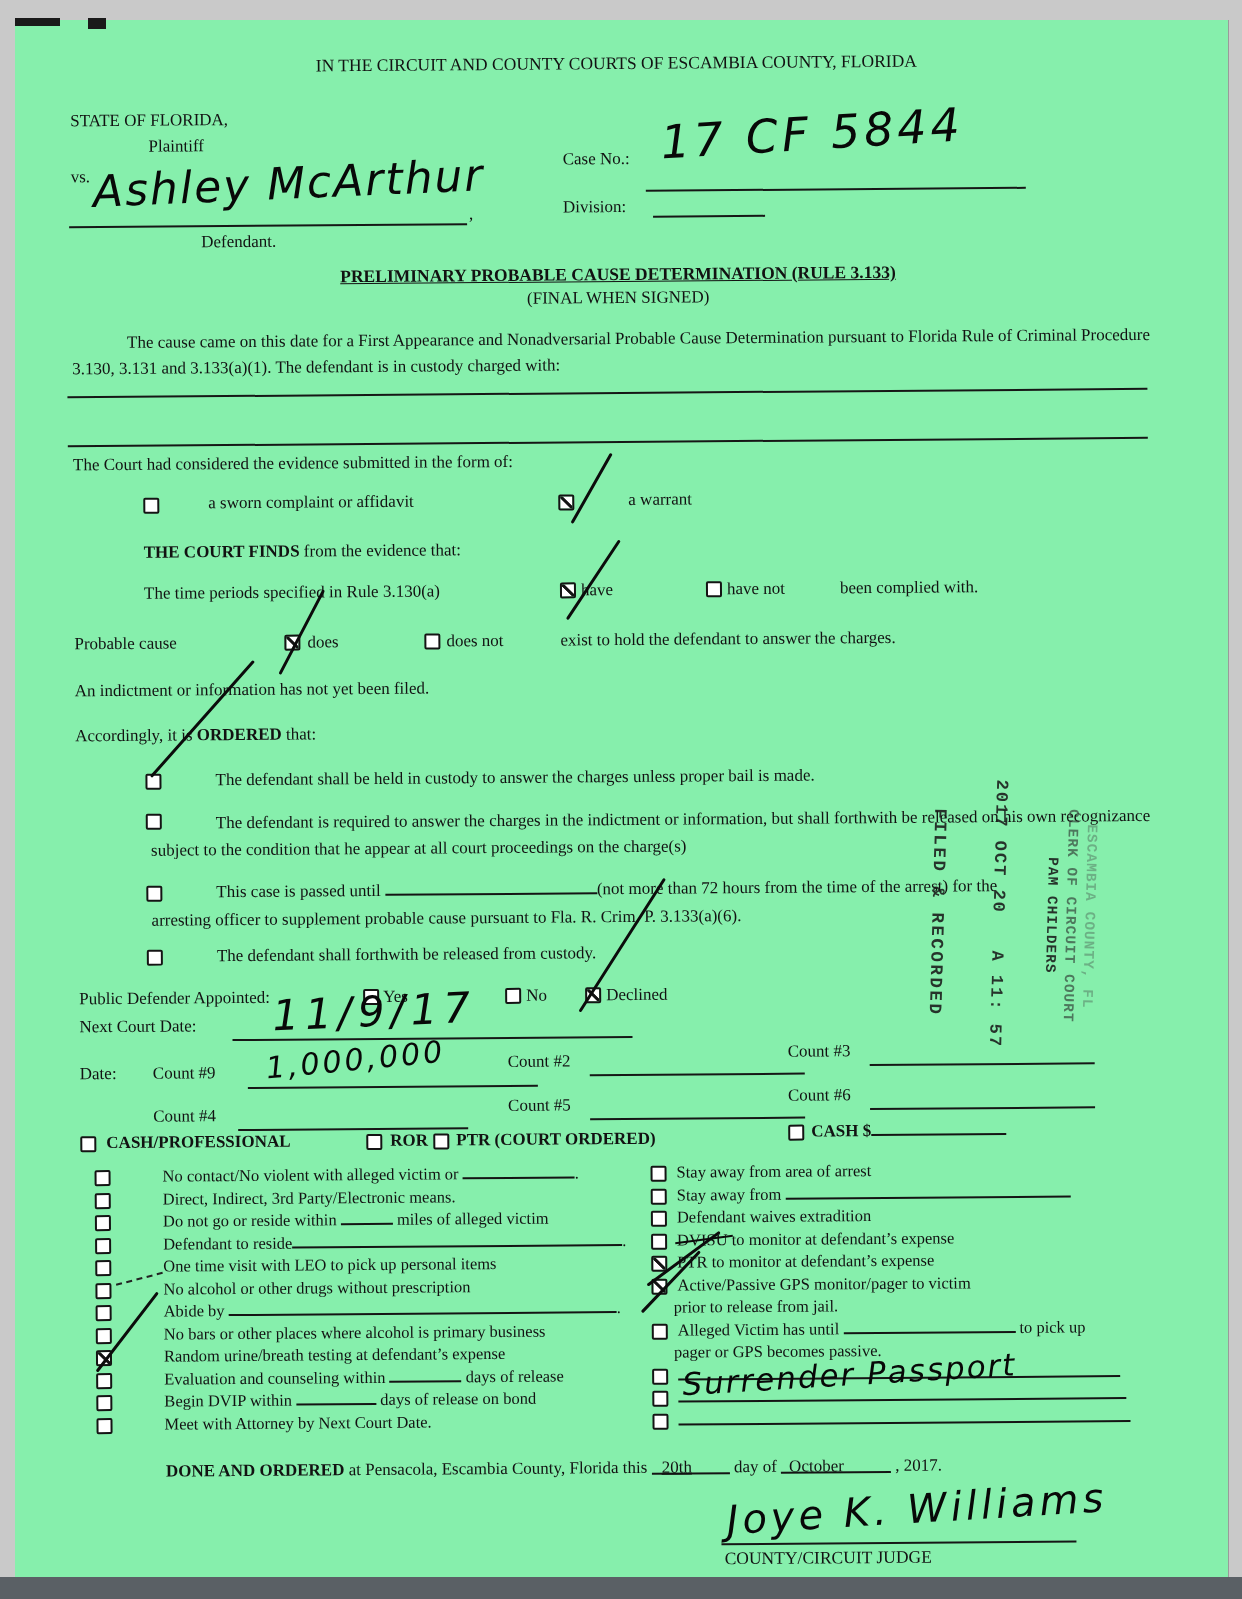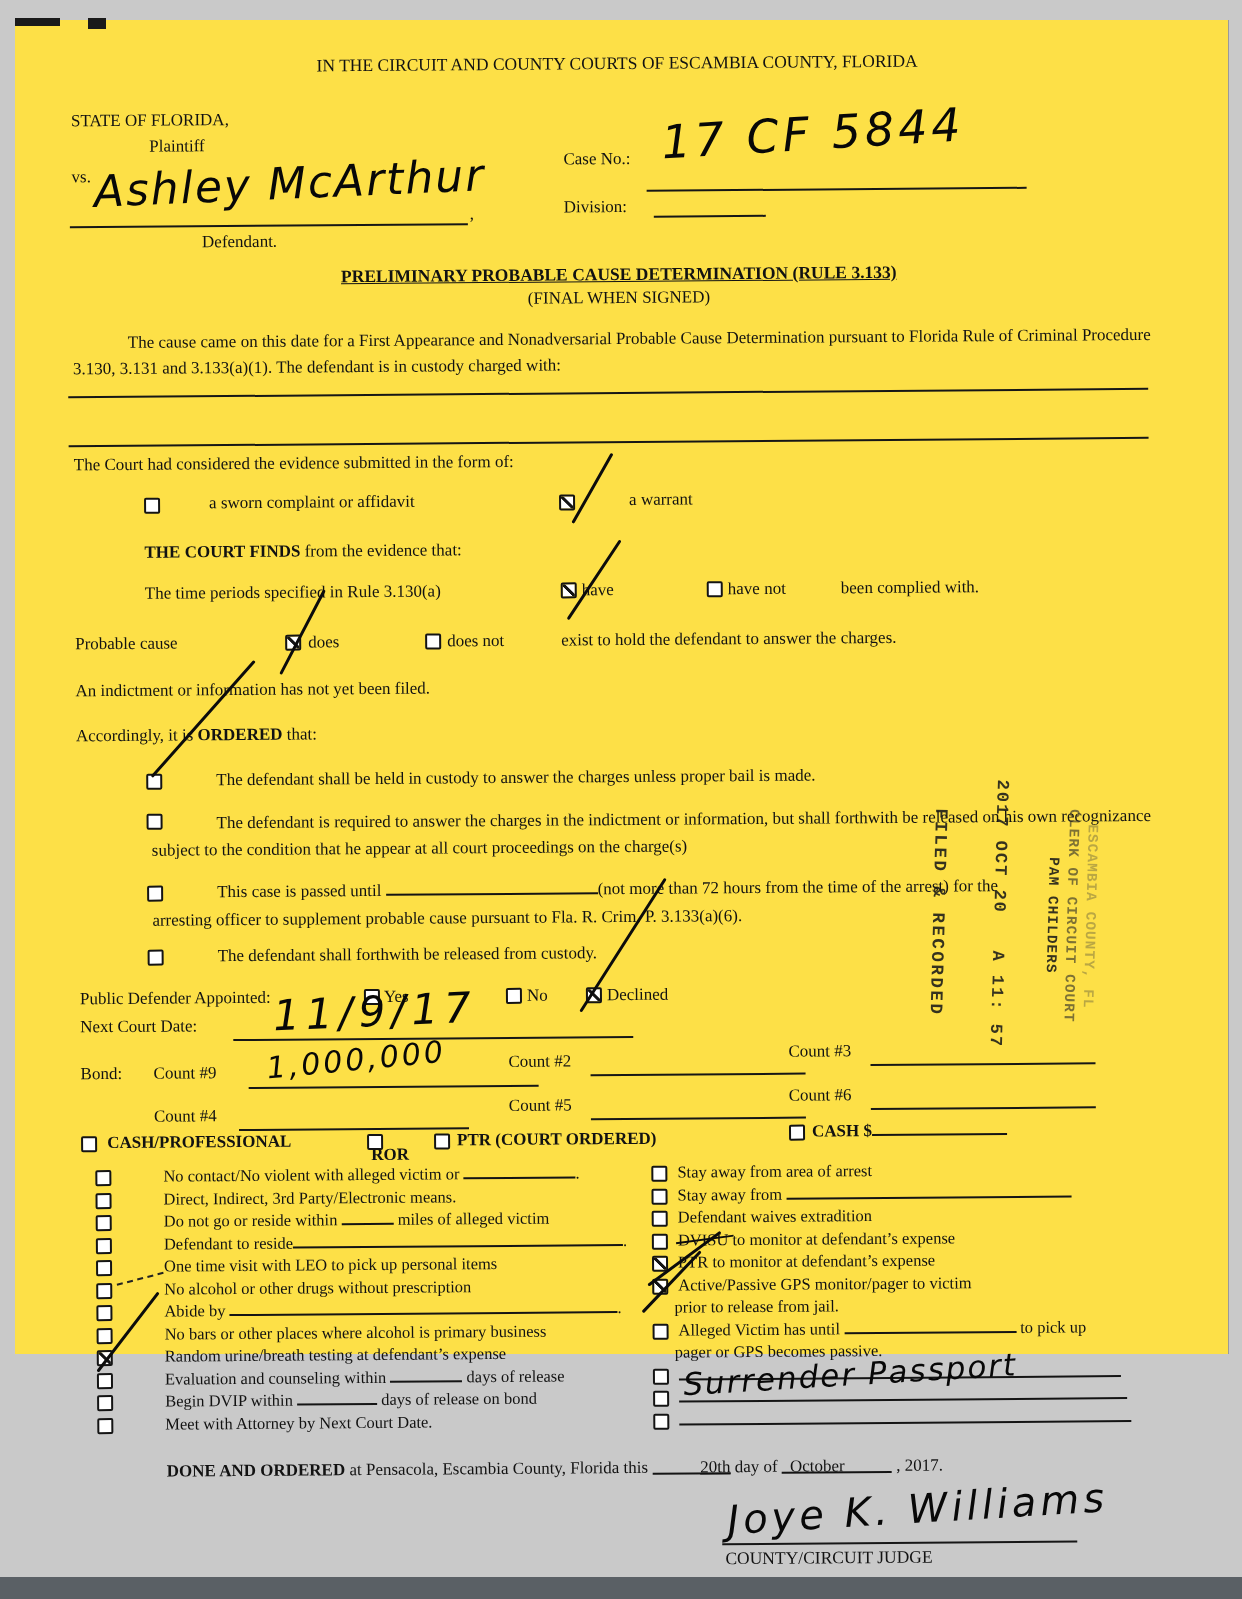--- a/index.html
+++ b/index.html
@@ -1,18 +1,18 @@
 <!DOCTYPE html>
 <html><head>
 <meta charset="utf-8">
 <style>
   html,body{margin:0;padding:0;}
   body{background:#c9c9c9;font-family:"Liberation Serif","DejaVu Serif",serif;color:#121212;}
   #canvas{position:relative;width:1242px;height:1599px;background:#c9c9c9;overflow:hidden;}
-  #page{position:absolute;left:15px;top:20px;width:1213px;height:1334px;background:#fde047;border-right:1px solid #9a9a9a;}
+  #page{position:absolute;left:15px;top:20px;width:1213px;height:1557px;background:#86efac;border-right:1px solid #9a9a9a;}
   #bottombar{position:absolute;left:0;top:1577px;width:1242px;height:22px;background:#5a6065;}
   .tilt{position:absolute;left:0;top:0;width:100%;height:100%;transform:rotate(-0.45deg);transform-origin:50% 45%;}
   .abs{position:absolute;}
   .t{font-size:17px;line-height:1.3;white-space:nowrap;}
   .b{font-weight:bold;}
   .u{text-decoration:underline;}
   .center{left:0;width:100%;text-align:center;}
   .cb{display:inline-block;width:12px;height:12px;border:2px solid #141414;border-radius:2px;background:#fff;vertical-align:-1px;}
   .cb.marked{background:linear-gradient(45deg,#fff 40%,#141414 44%,#141414 58%,#fff 62%);}
   .blank{display:inline-block;border-bottom:2px solid #141414;height:13px;vertical-align:baseline;}
@@ -119,40 +119,40 @@
       <div class="abs t" style="left:366px;top:964px;">Yes</div>
       <span class="cb abs" style="left:488px;top:967px;"></span>
       <div class="abs t" style="left:509px;top:964px;">No</div>
       <span class="cb abs marked" style="left:568px;top:967px;"></span>
       <div class="abs t" style="left:589px;top:964px;">Declined</div>
 
       <div class="abs t" style="left:62px;top:992px;">Next Court Date:</div>
       <div class="rule" style="left:215px;top:1016px;width:400px;height:2px;"></div>
       <div class="abs hand" style="left:255px;top:965px;font-size:42px;letter-spacing:6px;transform:rotate(-2deg);">11/9/17</div>
 
-      <div class="abs t" style="left:62px;top:1039px;">Bond:</div>
+      <div class="abs t" style="left:62px;top:1039px;">Date:</div>
       <div class="abs t" style="left:135px;top:1039px;">Count #9</div>
       <div class="rule" style="left:230px;top:1064px;width:290px;height:2px;"></div>
       <div class="abs hand" style="left:248px;top:1020px;font-size:30px;letter-spacing:3px;transform:rotate(-5deg);">1,000,000</div>
       <div class="abs t" style="left:490px;top:1030px;">Count #2</div>
       <div class="rule" style="left:572px;top:1054px;width:215px;height:2px;"></div>
       <div class="abs t" style="left:770px;top:1022px;">Count #3</div>
       <div class="rule" style="left:852px;top:1046px;width:225px;height:2px;"></div>
 
       <div class="abs t" style="left:135px;top:1082px;">Count #4</div>
       <div class="rule" style="left:220px;top:1106px;width:230px;height:2px;"></div>
       <div class="abs t" style="left:490px;top:1074px;">Count #5</div>
       <div class="rule" style="left:572px;top:1098px;width:215px;height:2px;"></div>
       <div class="abs t" style="left:770px;top:1066px;">Count #6</div>
       <div class="rule" style="left:852px;top:1090px;width:225px;height:2px;"></div>
 
       <span class="cb abs" style="left:62px;top:1112px;"></span>
       <div class="abs t b" style="left:88px;top:1108px;">CASH/PROFESSIONAL</div>
       <span class="cb abs" style="left:348px;top:1112px;"></span>
-      <div class="abs t b" style="left:352px;top:1108px;margin-top:14px;">ROR</div>
+      <div class="abs t b" style="left:372px;top:1108px;">ROR</div>
       <span class="cb abs" style="left:415px;top:1112px;"></span>
       <div class="abs t b" style="left:438px;top:1108px;">PTR (COURT ORDERED)</div>
       <span class="cb abs" style="left:770px;top:1106px;"></span>
       <div class="abs t b" style="left:793px;top:1102px;"><span>CASH $</span><span class="blank" style="width:135px;"></span></div>
 
       <div class="abs leftcol" style="left:62px;top:1143px;width:565px;">
         <div class="row">
             <span class="cb" style="margin-left:14px;"></span>
             <span class="txt"><span>No contact/No violent with alleged victim or</span> <span class="blank" style="width:112px;"></span><span>.</span></span>
           </div>
@@ -252,21 +252,21 @@
       </div>
 
       <div class="dash" style="left:96px;top:1254px;"></div>
       <div class="slash" style="left:106px;top:1258px;height:100px;transform:rotate(38deg);"></div>
       <div class="slash" style="left:663px;top:1194px;height:90px;transform:rotate(54deg);"></div>
       <div class="slash" style="left:650px;top:1220px;height:84px;transform:rotate(44deg);"></div>
       <div class="abs hand" style="left:662px;top:1338px;font-size:31px;letter-spacing:2px;transform:rotate(-3deg);white-space:nowrap;">Surrender Passport</div>
 
       <div class="abs t" style="left:145px;top:1437px;">
         <span class="b">DONE AND ORDERED</span><span> at Pensacola, Escambia County, Florida this</span>
-        <span class="blank" style="width:78px;text-align:right;height:16px;"><span class="u" style="display:inline-block;margin-left:10px;border-bottom:none;">20th</span></span>
+        <span class="blank" style="width:78px;text-align:left;height:16px;"><span class="u" style="display:inline-block;margin-left:10px;border-bottom:none;">20th</span></span>
         <span>day of</span>
         <span class="blank" style="width:110px;height:16px;"><span style="display:inline-block;margin-left:8px;">October</span></span>
         <span>, 2017.</span>
       </div>
 
       <div class="abs hand" style="left:705px;top:1468px;font-size:40px;letter-spacing:4px;transform:rotate(-3deg);white-space:nowrap;">Joye K. Williams</div>
       <div class="rule" style="left:700px;top:1524px;width:355px;height:2px;"></div>
       <div class="abs t" style="left:703px;top:1528px;font-size:17.5px;">COUNTY/CIRCUIT JUDGE</div>
       <div class="abs t" style="left:75px;top:1538px;margin-top:44px;">Rev.  10/13/15</div>
 

